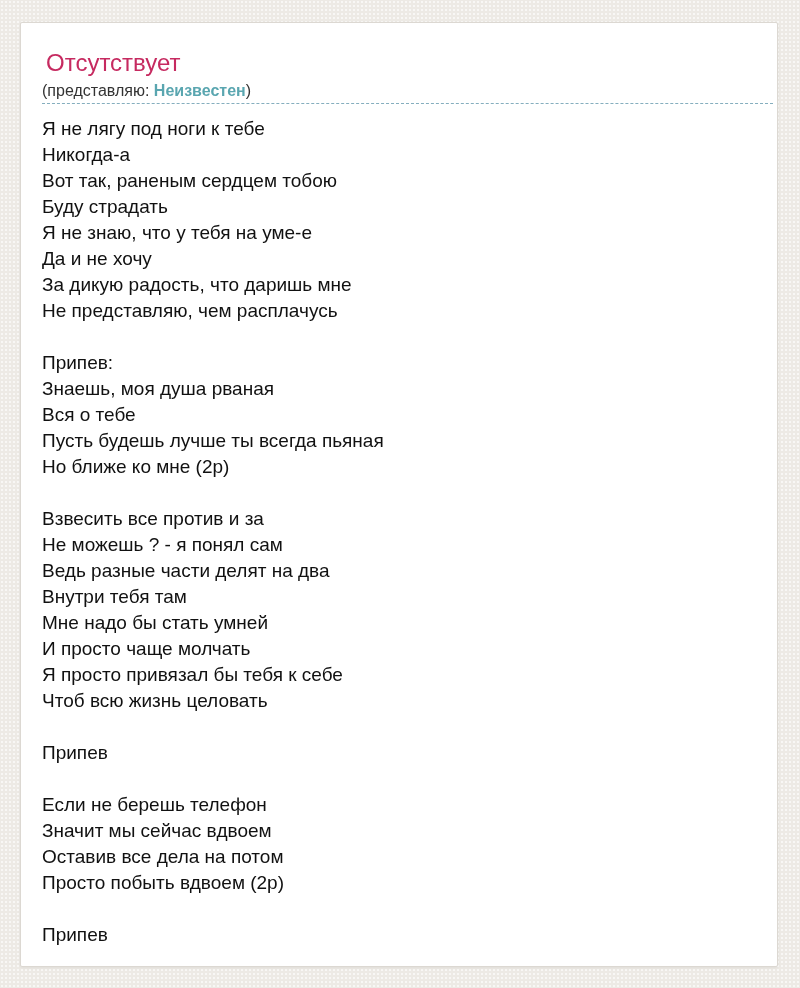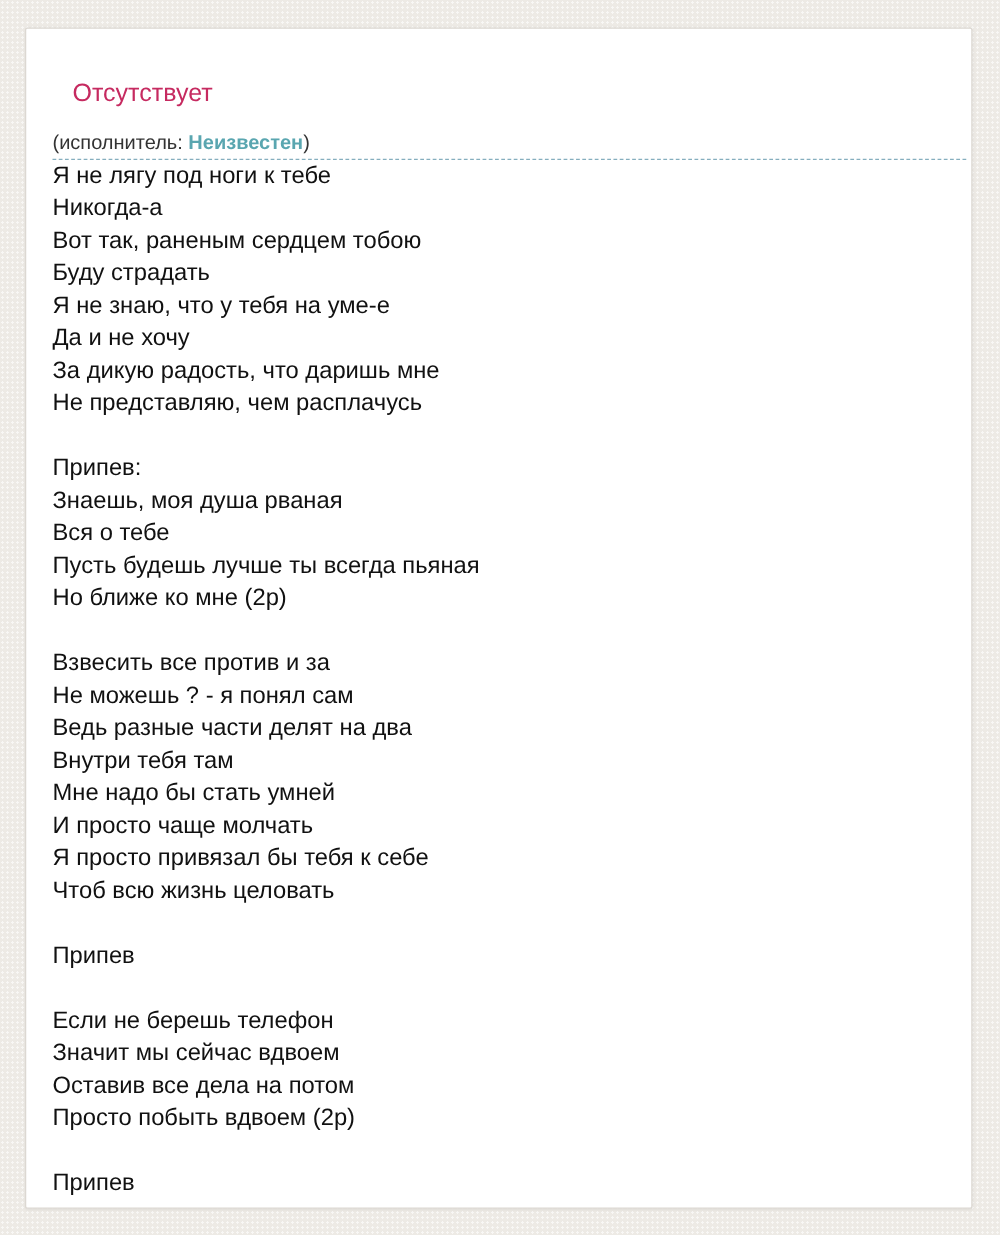--- a/index.html
+++ b/index.html
@@ -27,52 +27,53 @@
     border: 1px solid var(--card-border, #dcd8d2);
     border-radius: 2px;
     box-shadow: 0 1px 3px rgba(0,0,0,0.06);
     padding: 21px 4px 0 21px;
   }
   .header {
     border-bottom: 1px dashed var(--separator-color, #85aebe);
     padding-bottom: 3px;
   }
   .song-title {
-    margin: 16px;
-    font-size: 20px;
+    margin: 4px;
+    font-size: 24px;
     line-height: 30px;
     font-weight: 400;
     color: var(--title-color, #c62a60);
   }
   .artist-line {
     font-size: 16px;
     line-height: 18px;
     color: var(--artist-text-color, #333333);
   }
   .artist-link {
     color: var(--link-color, #5aa6b0);
     text-decoration: none;
     cursor: pointer;
     font-weight: bold;
   }
   .lyrics {
+    margin-top: 12px;
     font-size: 19px;
     line-height: 26px;
     color: var(--lyrics-color, #111111);
     white-space: pre-line;
   }
 </style>
 </head>
 <body>
 
 <div class="card">
   <div class="header">
     <h1 class="song-title">Отсутствует</h1>
     <div class="artist-line">
-      <span>(исполнитель: </span><a class="artist-link">Неизвестен</a><span>)</span>
+      <span>(представляю: </span><a class="artist-link">Неизвестен</a><span>)</span>
     </div>
   </div>
   <div class="lyrics">Я не лягу под ноги к тебе
 Никогда-а
 Вот так, раненым сердцем тобою
 Буду страдать
 Я не знаю, что у тебя на уме-е
 Да и не хочу
 За дикую радость, что даришь мне
 Не представляю, чем расплачусь

